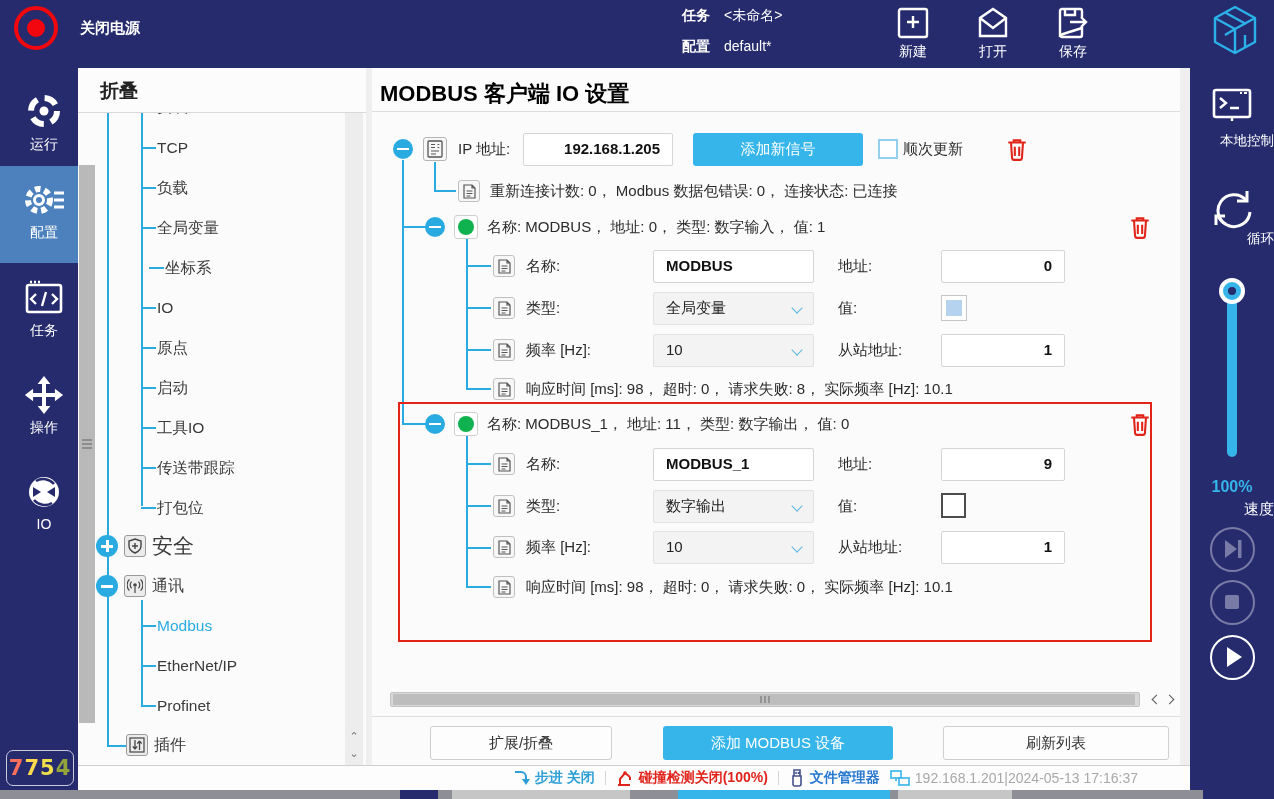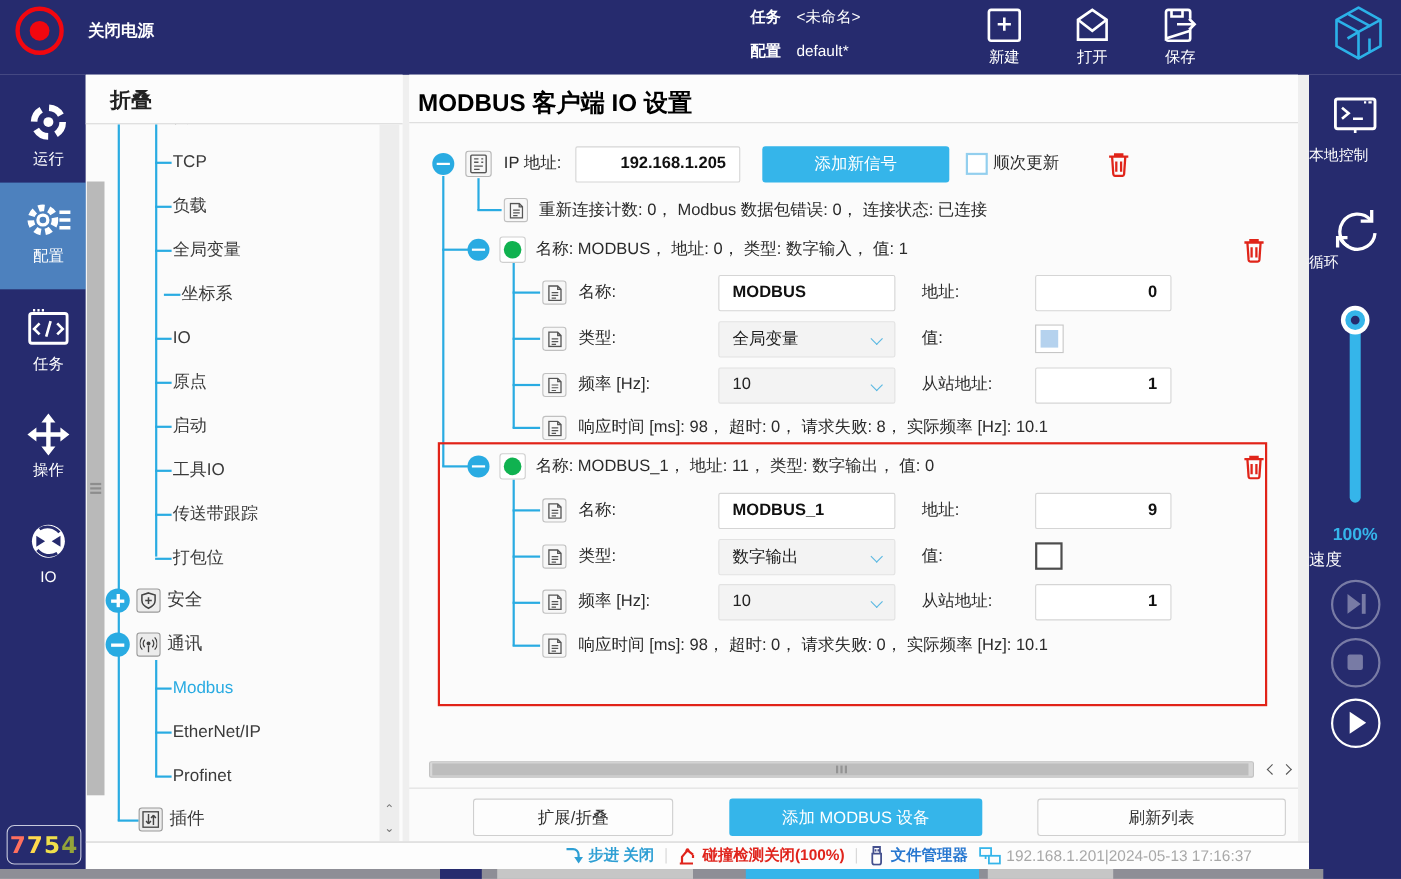--- a/index.html
+++ b/index.html
@@ -77,21 +77,21 @@
   .hscroll-thumb { position:absolute; left:2px; top:1px; width:742px; height:11px; background:#bdbdbd; }
   .hscroll-thumb i { position:absolute; top:2px; width:1.5px; height:7px; background:#949494; }
   .hbtn { position:absolute; top:625px; width:16px; height:15px; cursor:pointer; }
   .hbtn b { position:absolute; top:3px; width:7px; height:7px; border-left:1.8px solid #555; border-bottom:1.8px solid #555; }
   .hbtn.prev b { left:5px; transform:rotate(45deg); }
   .hbtn.next b { left:2px; transform:rotate(225deg); }
   .footer-divider { position:absolute; left:0; top:648px; width:808px; height:1px; background:#dedede; }
 
   
   .right-rail { left:1190px; top:68px; width:84px; height:722px; background:#262b6e; color:#fff; }
-  .rr-label { position:absolute; width:84px; text-align:left; font-size:13.5px; color:#fff; }
+  .rr-label { position:absolute; width:84px; text-align:right; font-size:13.5px; color:#fff; }
   .slider-track { position:absolute; left:37px; top:217px; width:10px; height:172px; background:#35b5ea; border-radius:6px; cursor:pointer; }
   .slider-knob { position:absolute; left:29px; top:210px; width:26px; height:26px; background:#fff; border-radius:50%; cursor:grab; }
   .slider-knob i { position:absolute; left:4px; top:4px; width:18px; height:18px; border:5px solid #35b5ea; border-radius:50%; background:#262b6e; }
   .speed-val { position:absolute; width:84px; text-align:center; top:410px; color:#35b5ea; font-size:16px; font-weight:bold; }
   .media-btn { position:absolute; left:20px; width:45px; height:45px; border-radius:50%; border:2.5px solid rgba(255,255,255,.38); cursor:pointer; }
   .media-btn.bright { border-color:#fff; }
 
   
   .statusbar { left:78px; top:765px; width:1112px; height:25px; background:#fdfdfd; border-top:1px solid #cfcfcf; display:flex; align-items:center; justify-content:flex-end; padding-right:52px; gap:10px; font-size:14px; }
   .sb-item { display:flex; align-items:center; gap:5px; white-space:nowrap; cursor:pointer; }
@@ -222,21 +222,21 @@
     <div class="pm-circle plus" style="left:18px;top:422px;">
         <i></i>
         <b></b>
       </div>
     <div class="gicon" style="left:46px;top:422px;">
       <svg width="16" height="16" viewBox="0 0 16 16">
           <path d="M8 1 l6 2 v5 c0 3.6-2.6 5.6-6 7 -3.4-1.4-6-3.4-6-7 V3 z" stroke="#444" stroke-width="1.4" fill="none"></path>
           <path d="M8 5 v6 M5 8 h6" stroke="#444" stroke-width="1.4"></path>
         </svg>
     </div>
-    <div class="tree-row" style="left:74px;top:422px;font-size:16px;"><span>安全</span></div>
+    <div class="tree-row" style="left:74px;top:422px;font-size:21px;"><span>安全</span></div>
 
     <div class="pm-circle" style="left:18px;top:462px;">
         <i></i>
       </div>
     <div class="gicon" style="left:46px;top:462px;">
       <svg width="16" height="16" viewBox="0 0 16 16">
           <circle cx="8" cy="7" r="1.8" fill="#444"></circle>
           <path d="M8 9 v6 M4.6 10.4 a4.8 4.8 0 0 1 0-6.8 M11.4 3.6 a4.8 4.8 0 0 1 0 6.8 M2.4 12.6 a8 8 0 0 1 0-11.2 M13.6 1.4 a8 8 0 0 1 0 11.2" stroke="#444" stroke-width="1.2" fill="none"></path>
         </svg>
     </div>

